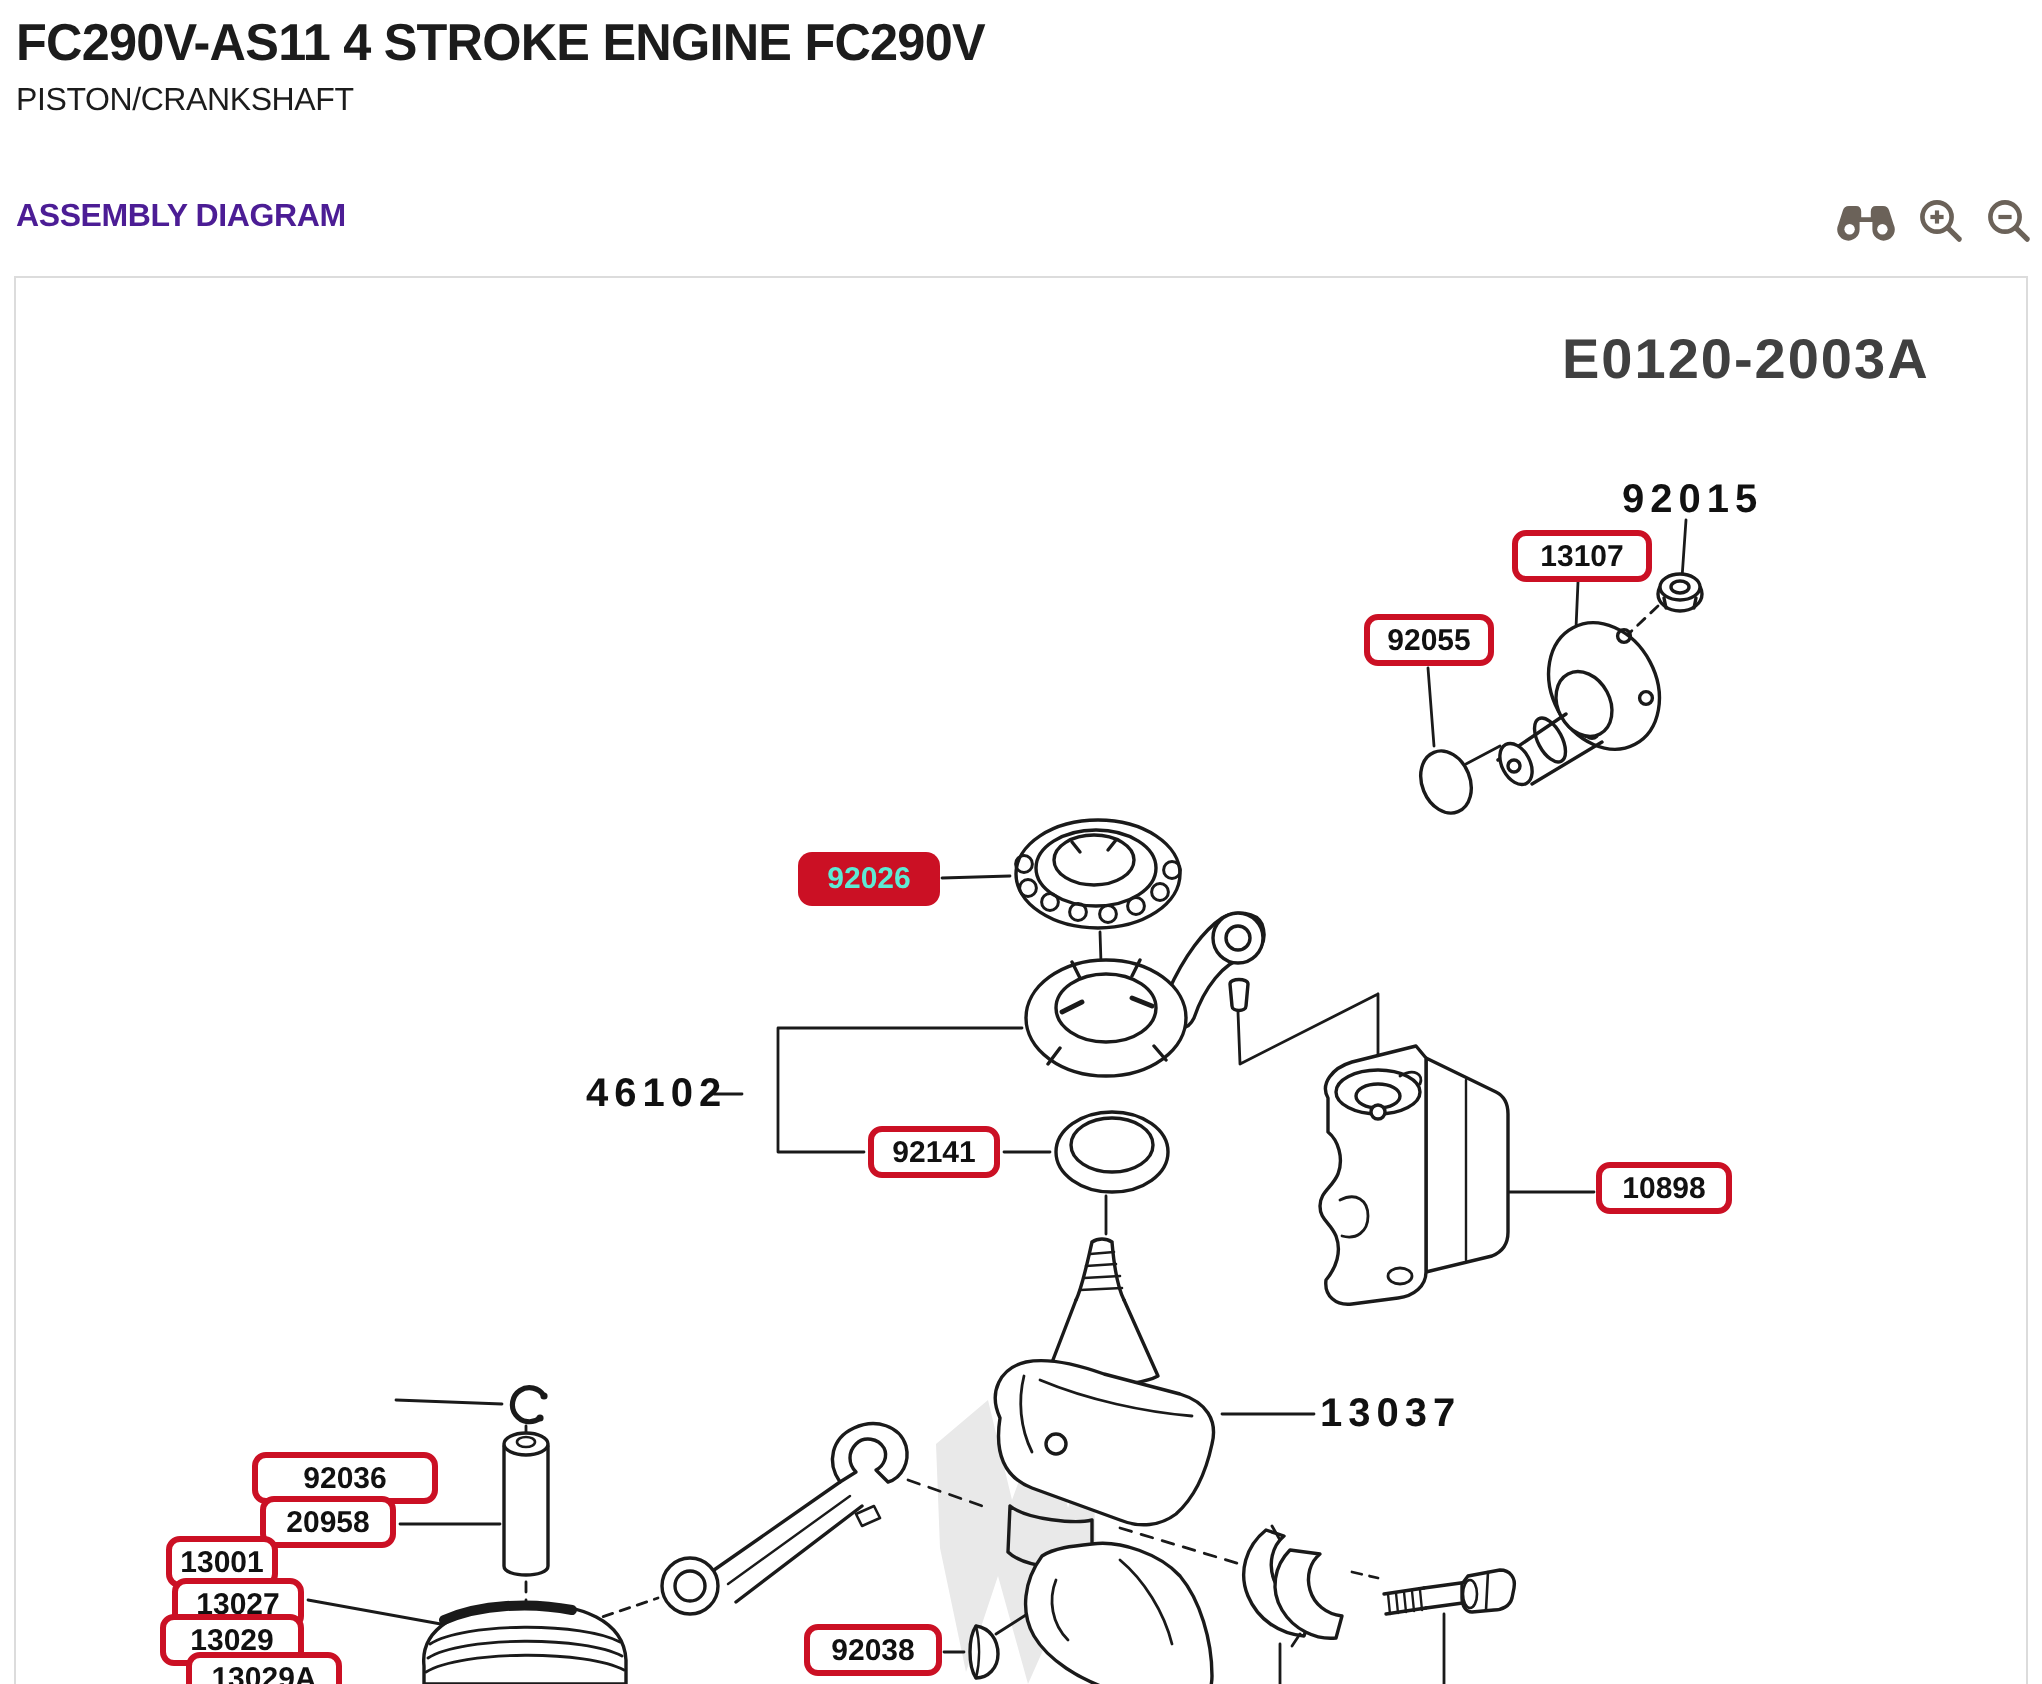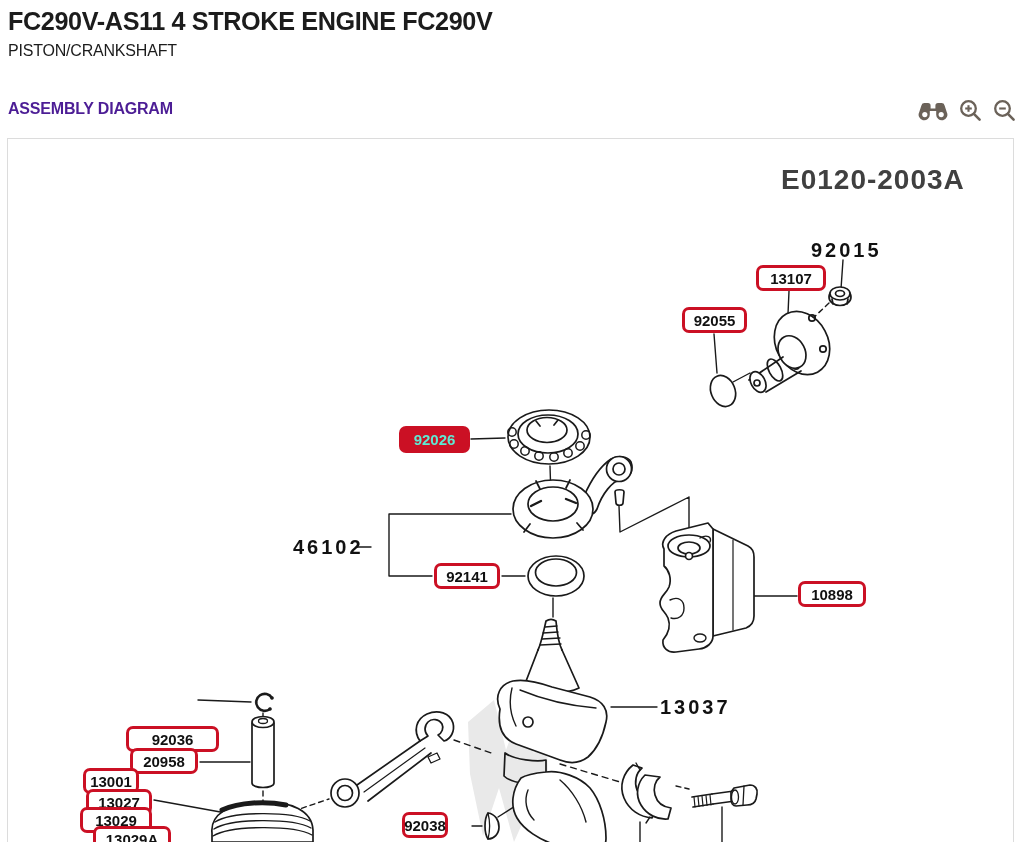--- a/index.html
+++ b/index.html
@@ -53,21 +53,21 @@
   .b-92055{left:682px;top:307px;width:65px;}
   .b-92026{left:399px;top:426px;width:71px;height:27px;}
   .b-92141{left:434px;top:563px;width:66px;}
   .b-13042{left:798px;top:581px;width:68px;}
   .b-92036{left:126px;top:686px;width:93px;margin-top:40px;}
   .b-13002{left:130px;top:748px;width:68px;}
   .b-13001{left:83px;top:768px;width:56px;}
   .b-13027{left:86px;top:789px;width:66px;}
   .b-13029{left:80px;top:807px;width:72px;}
   .b-13029A{left:93px;top:826px;width:78px;}
-  .b-92038{left:402px;top:812px;width:46px;}
+  .b-92038{left:402px;top:812px;width:69px;}
 </style>
 </head>
 <body>
 
 <div class="abs page-title">FC290V-AS11 4 STROKE ENGINE FC290V</div>
 <div class="abs page-subtitle">PISTON/CRANKSHAFT</div>
 <div class="abs section-title">ASSEMBLY DIAGRAM</div>
 
 <div class="abs toolbar">
   <span class="icon-btn">

